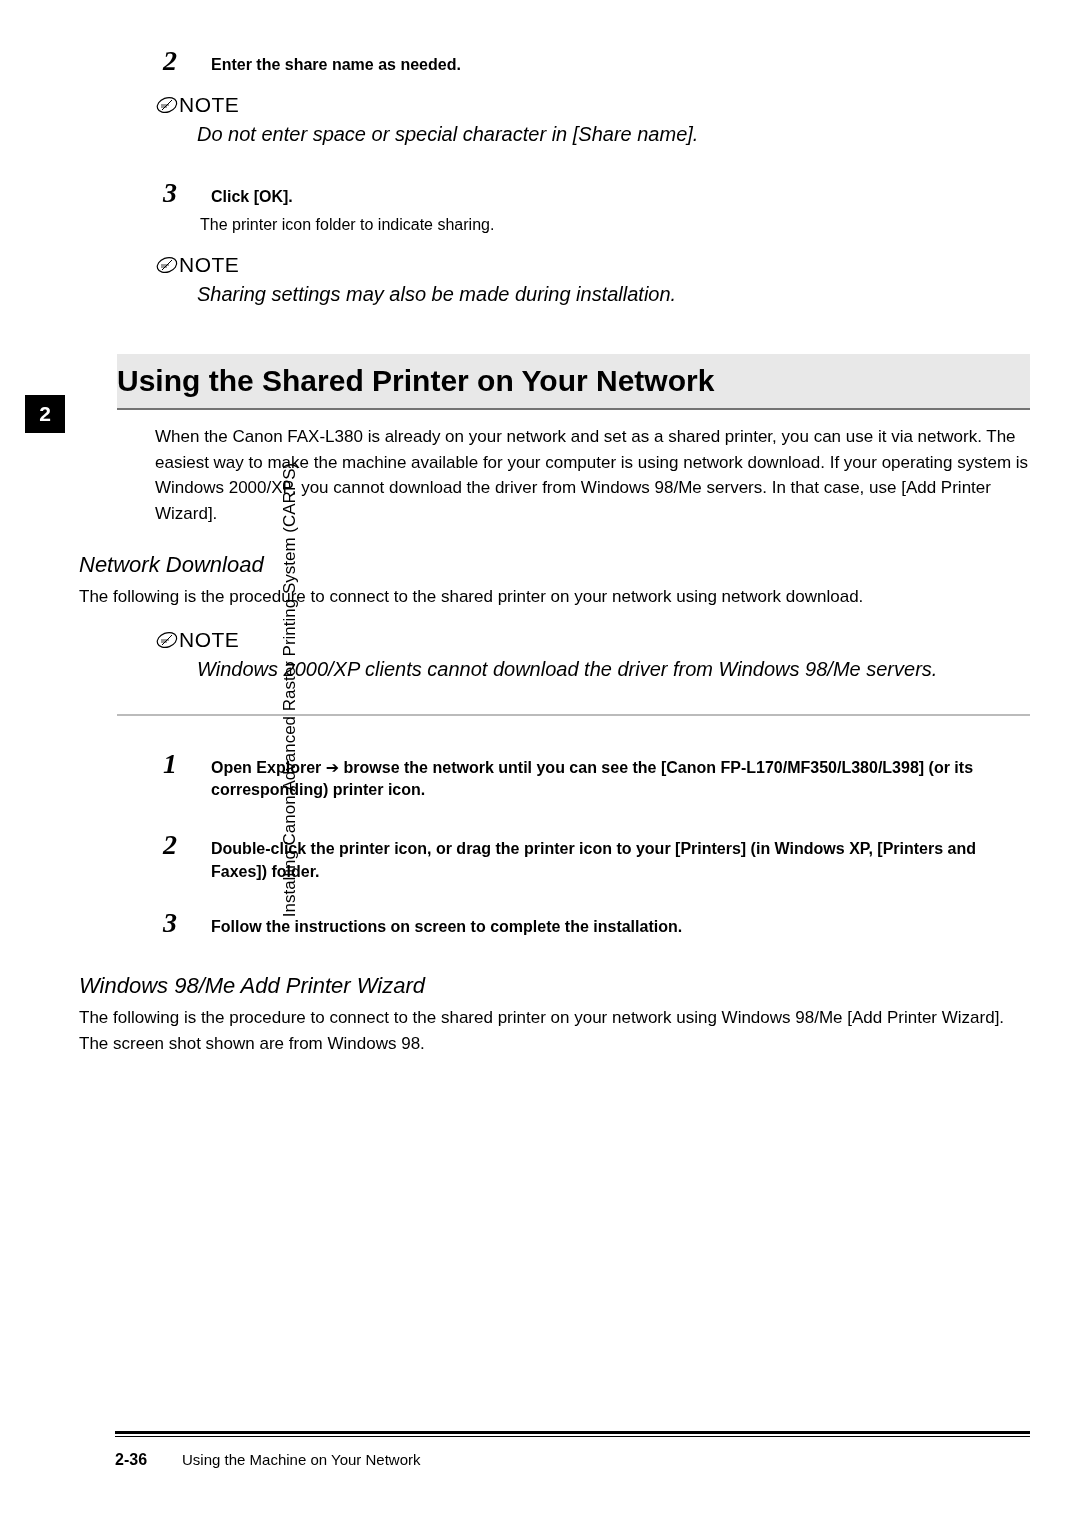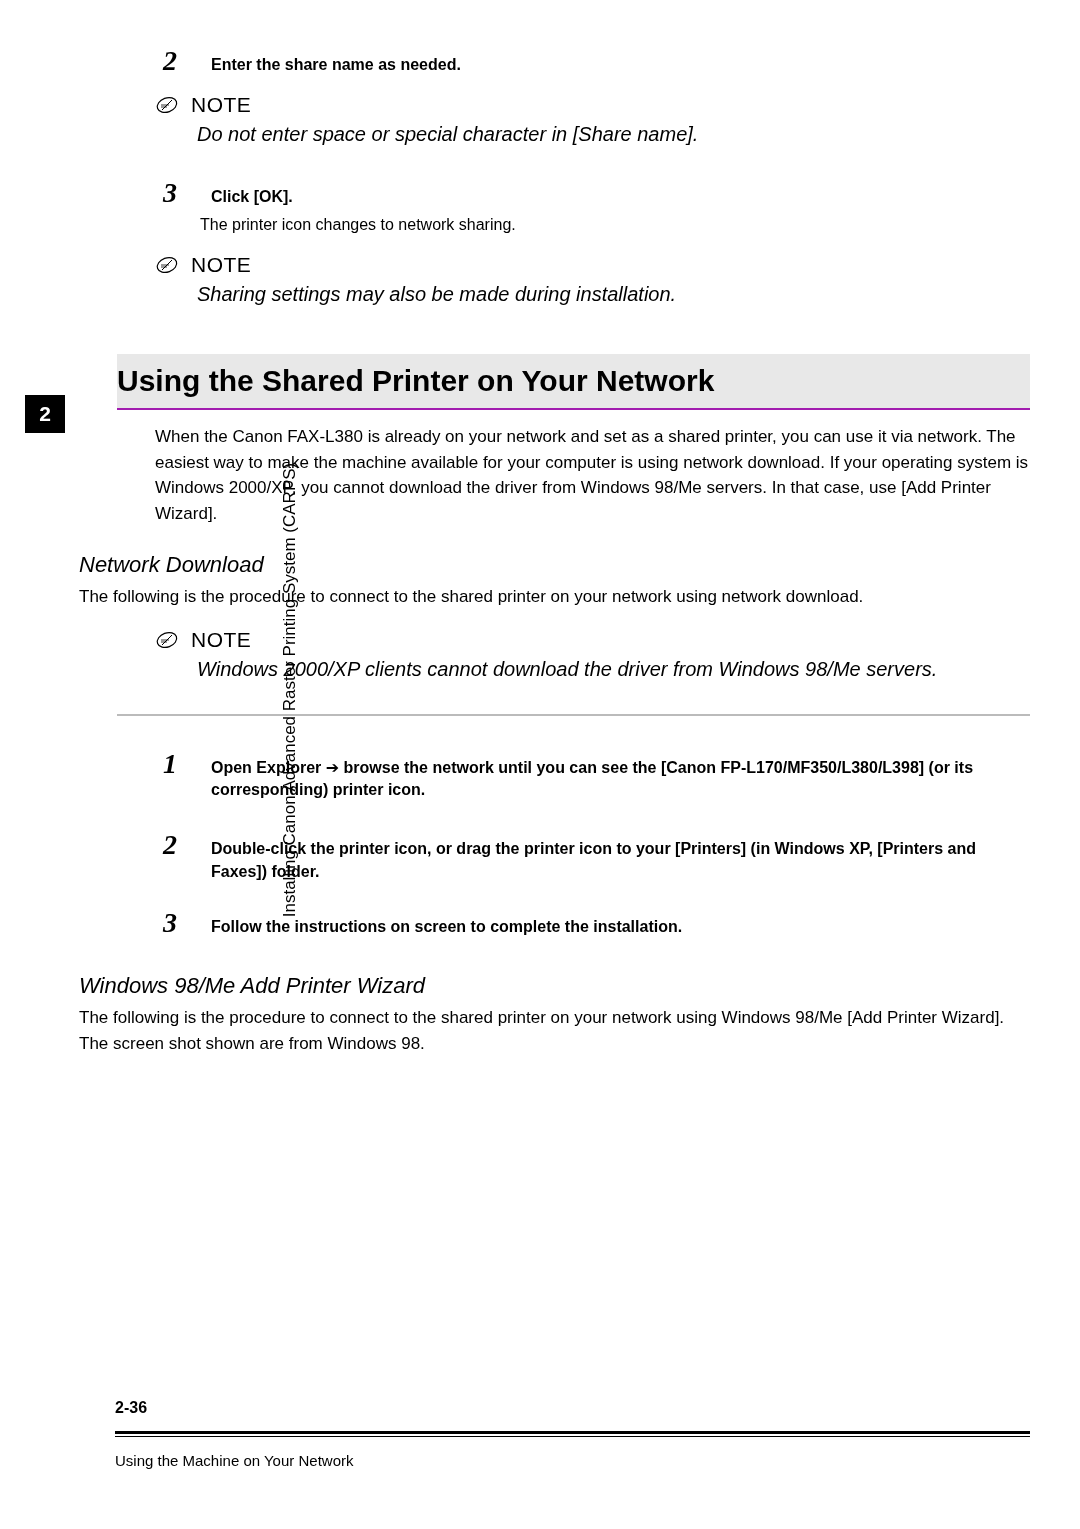--- a/index.html
+++ b/index.html
@@ -75,40 +75,40 @@
       margin-bottom: 16px;
     }
     .note-block {
       margin-left: 0;
       margin-top: 16px;
       margin-bottom: 18px;
     }
     .note-header {
       display: flex;
       align-items: center;
-      gap: 12px;
+      gap: 0;
     }
     .note-icon {
       width: 24px;
       height: 24px;
     }
     .note-label {
       font-size: 21px;
       letter-spacing: 0.5px;
     }
     .note-text {
       margin-left: 42px;
       font-size: 20px;
       font-style: italic;
       line-height: 1.5;
       margin-top: 2px;
     }
     .section-heading {
       background: #e8e8e8;
-      border-bottom: 2px solid #a21caf;
+      border-bottom: 2px solid #737373;
       font-size: 30px;
       font-weight: bold;
       padding: 10px 0 10px 0;
       margin-top: 45px;
       margin-bottom: 12px;
       margin-left: -38px;
       padding-left: 0;
     }
     .section-intro {
       font-size: 17px;
@@ -149,21 +149,20 @@
       width: 915px;
       border-top: 1px solid #000;
     }
     .footer {
       position: absolute;
       left: 115px;
       bottom: 60px;
       display: flex;
       align-items: baseline;
       gap: 35px;
-      flex-direction: column;
     }
     .page-num {
       font-size: 16px;
       font-weight: bold;
     }
     .footer-text {
       font-size: 15px;
     }
     .arrow {
       font-weight: normal;
@@ -201,21 +200,21 @@
       </span>
       <span class="note-label">NOTE</span>
     </div>
     <div class="note-text">Do not enter space or special character in [Share name].</div>
   </div>
 
   <div class="step-row" style="margin-top:28px;">
     <div class="step-num">3</div>
     <div class="step-text">Click [OK].</div>
   </div>
-  <div class="step-body">The printer icon changes to network sharing.</div>
+  <div class="step-body">The printer icon folder to indicate sharing.</div>
 
   <div class="note-block">
     <div class="note-header">
       <span class="note-icon">
         <svg viewBox="0 0 24 24" width="24" height="24">
             <g fill="none" stroke="#000" stroke-width="1.2">
               <ellipse cx="12" cy="12" rx="10" ry="7" transform="rotate(-20 12 12)"></ellipse>
               <path d="M7 17 L17 7" stroke-width="1"></path>
               <path d="M6 12 L14 12 M6 14 L12 14" stroke-width="0.8"></path>
             </g>

